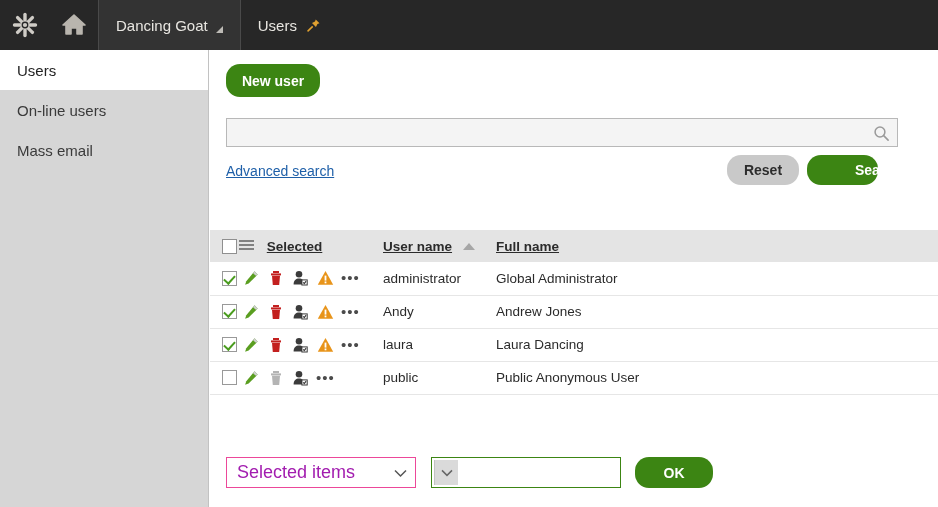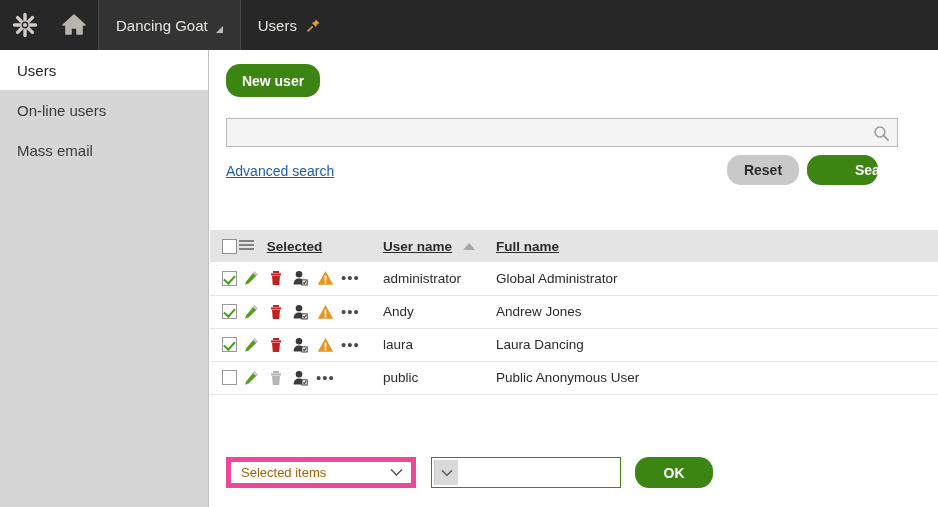--- a/index.html
+++ b/index.html
@@ -163,24 +163,24 @@
     border-bottom: 7px solid #a6a6a6;
     vertical-align: middle;
   }
   .burger { display: inline-block; cursor: pointer; }
 
   
   .footer { position: absolute; left: 16px; top: 407px; }
   .sel-box {
     position: absolute; left: 0; top: 0;
     width: 190px; height: 31px;
-    border: 5px solid #ec4899; background: #fff;
+    border: 1px solid #ec4899; background: #fff;
     display: flex; align-items: center;
     padding: 0 8px 0 10px;
-    font-size: 13px; color: #a16207; cursor: pointer;
+    font-size: 18px; color: #a21caf; cursor: pointer;
   }
   .sel-box .cv { margin-left: auto; }
   .act-box {
     position: absolute; left: 205px; top: 0;
     width: 190px; height: 31px;
     border: 1px solid #3c8513; background: #fff;
     padding: 2px;
     display: flex; align-items: stretch; cursor: pointer;
   }
   .act-box .hl {

